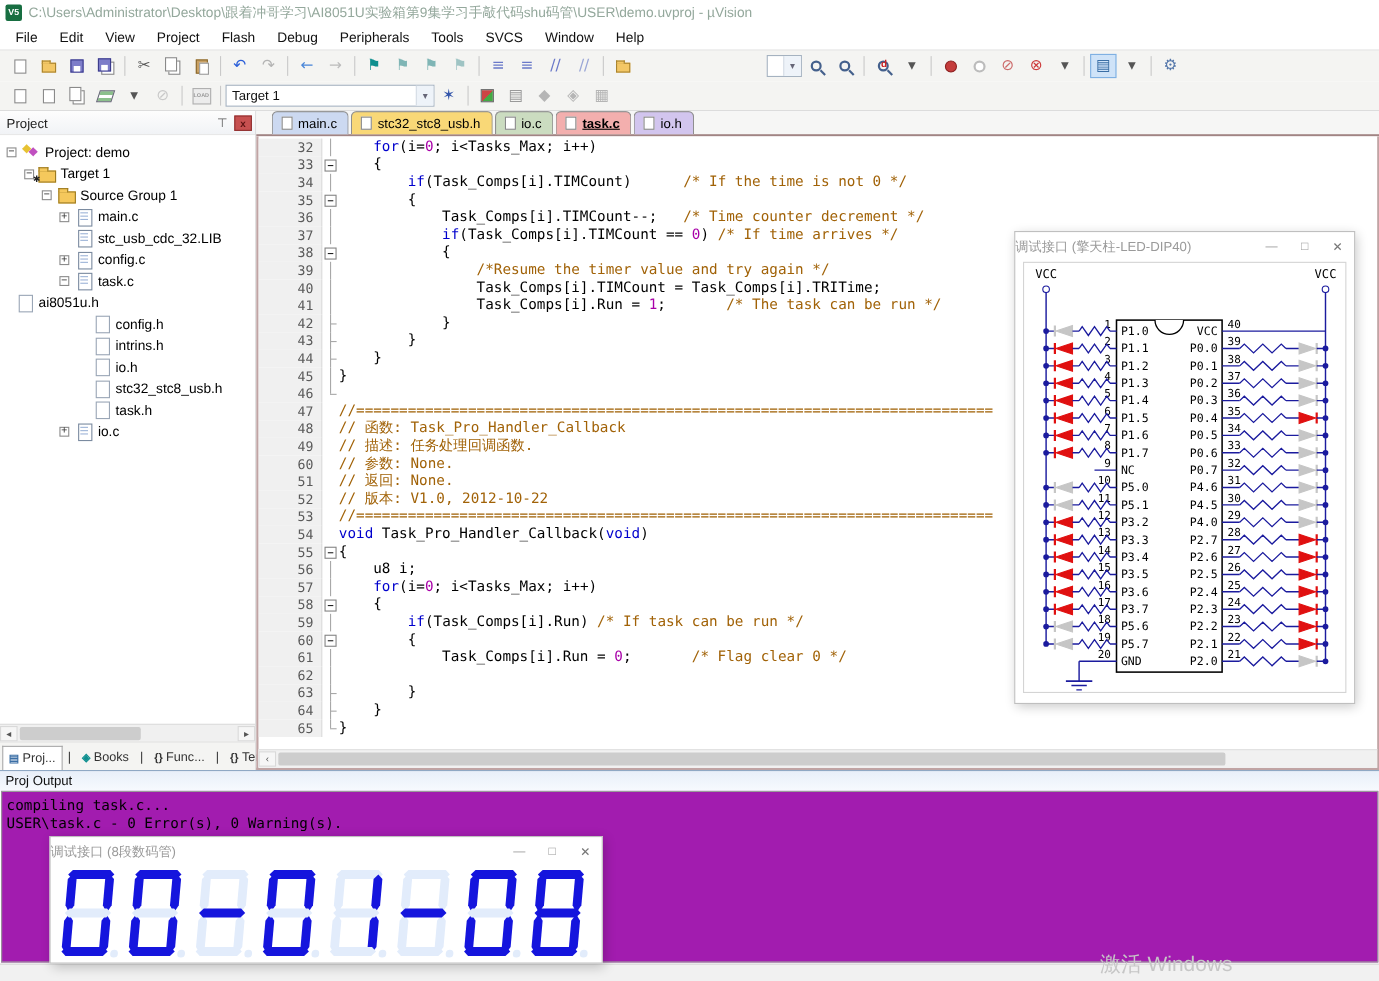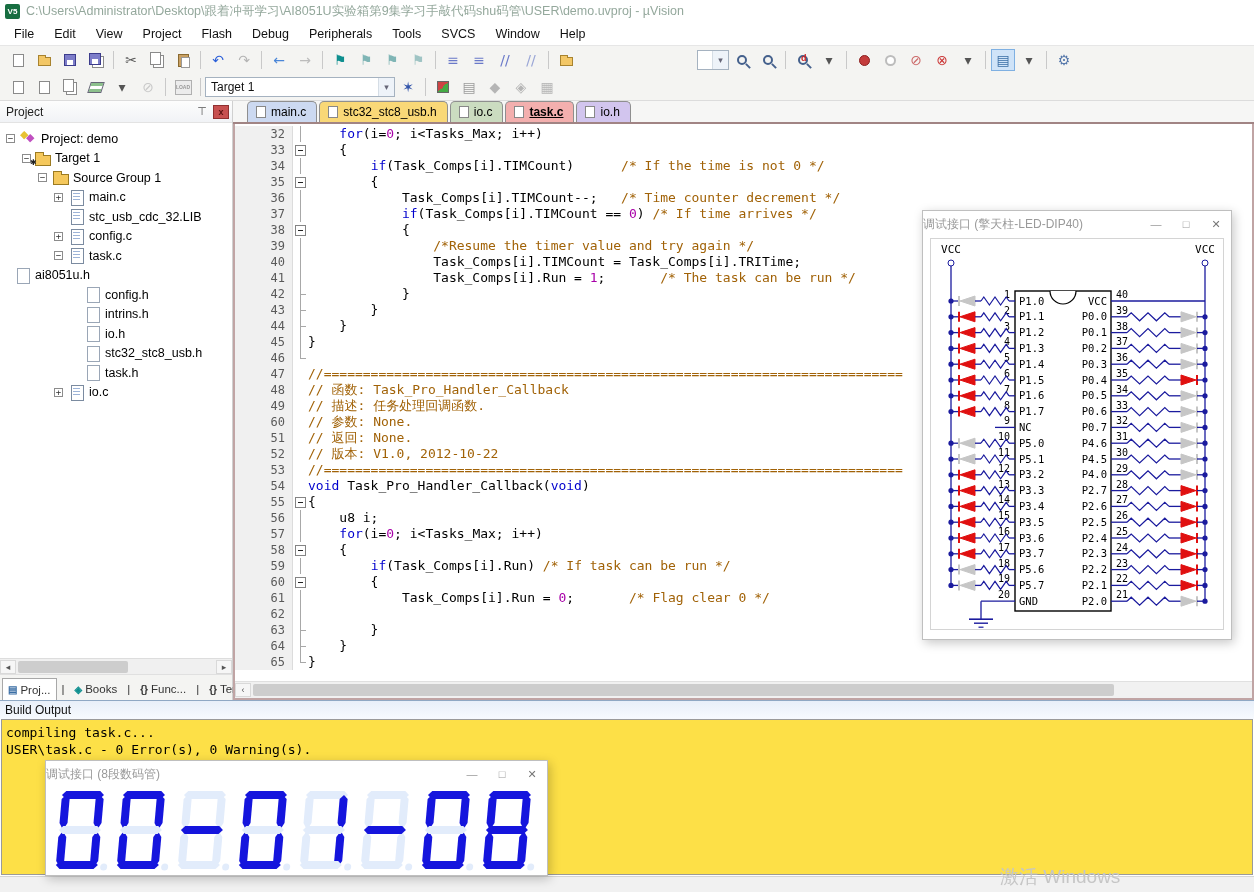--- a/index.html
+++ b/index.html
@@ -115,21 +115,21 @@
   .fold.box::before { content:""; position:absolute; left:2px; top:3px; width:9px; height:9px; border:1px solid #848484; background:#fff; }
   .fold.box::after { content:""; position:absolute; left:5px; top:8px; width:5px; height:1px; background:#222; }
   .ct { line-height:16px; }
   .tk-k { color:#0000cd; } .tk-c { color:#a16207; } .tk-n { color:#a800a8; } .tk-p { color:#000; }
   #ehscroll { height:17px; display:flex; align-items:center; background:#f1f1f1; border-top:1px solid #e0e0e0; }
 
   
   #buildhead { position:absolute; top:700px; left:0; width:1254px; height:19px;
                background:linear-gradient(#e8eff9,#f7fafe); border-top:1px solid #8fa8c4;
                font-size:12px; color:#111; display:flex; align-items:center; padding-left:5px; }
-  #output { position:absolute; top:719px; left:1px; width:1252px; height:156px; background:#fde047;
+  #output { position:absolute; top:719px; left:1px; width:1252px; height:156px; background:#a21caf;
             border:1px solid #9a9a9a; font-family:"DejaVu Sans Mono","Liberation Mono",monospace;
             font-size:13px; color:#000; padding:4px 0 0 4px; line-height:17px; }
   #statusbar { position:absolute; top:876px; left:0; width:1254px; height:16px; background:#f1f1f1; border-top:1px solid #d4d4d4; }
   #watermark { position:absolute; top:864px; left:1000px; font-size:19px; color:#c6c6c6; z-index:5; pointer-events:none; }
 
   
   .float { position:absolute; background:#fff; border:1px solid #bfbfbf; box-shadow:2px 3px 10px rgba(0,0,0,.22); }
   .ftitle { height:26px; display:flex; align-items:center; font-size:12px; color:#9a9a9a; }
   .ftitle .sp { flex:1; }
   .fbtn { width:30px; height:22px; display:flex; align-items:center; justify-content:center; color:#9a9a9a; font-size:11px; }
@@ -497,21 +497,21 @@
         <span class="sarrow">‹</span>
         <span class="strack">
             <span class="sthumb" style="left:2px;width:86%"></span>
           </span>
       </div>
     </div>
   </div>
 </div>
 
 <div id="buildhead">
-  <span>Build Output</span>
+  <span>Proj Output</span>
 </div>
 <div id="output">
     <div>compiling task.c...</div>
     <div>USER\task.c - 0 Error(s), 0 Warning(s).</div>
   </div>
 <div id="statusbar"></div>
 <div id="watermark">激活 Windows</div>
 
 <div id="ledwin" class="float">
   <div class="ftitle">

